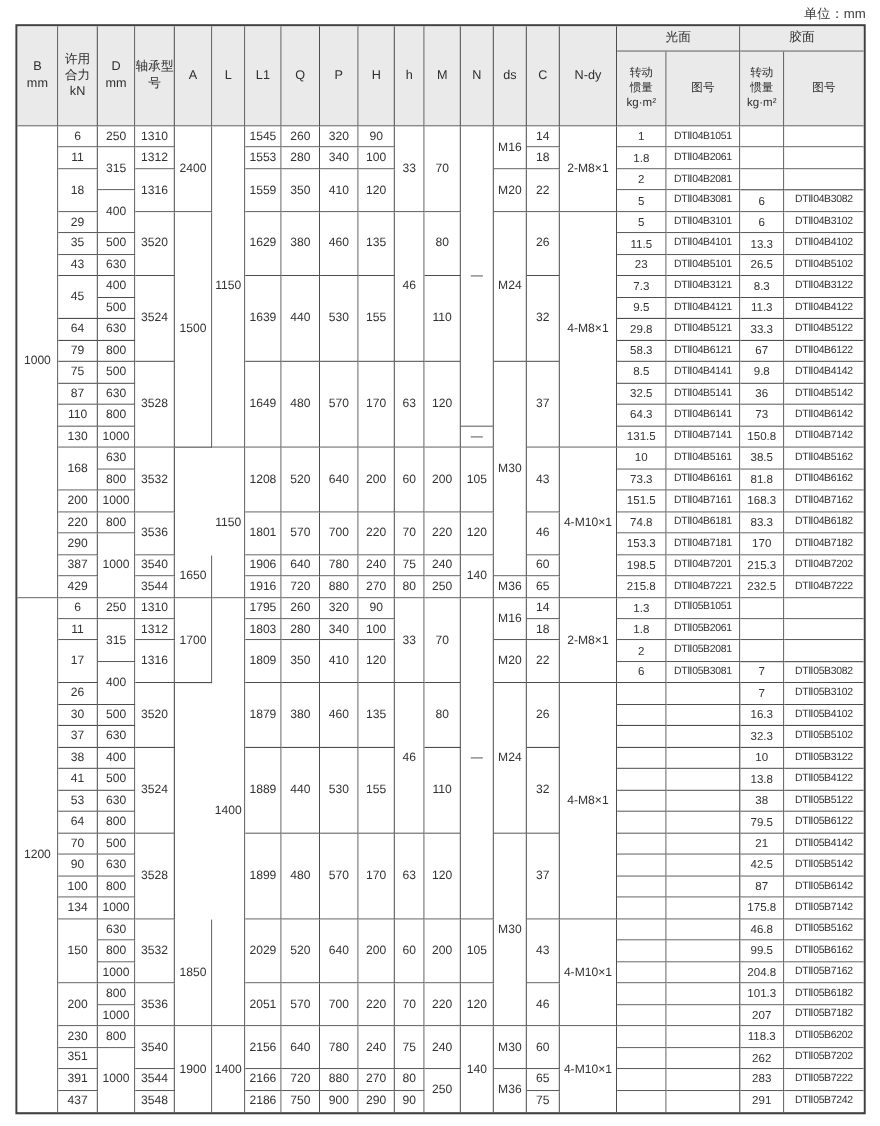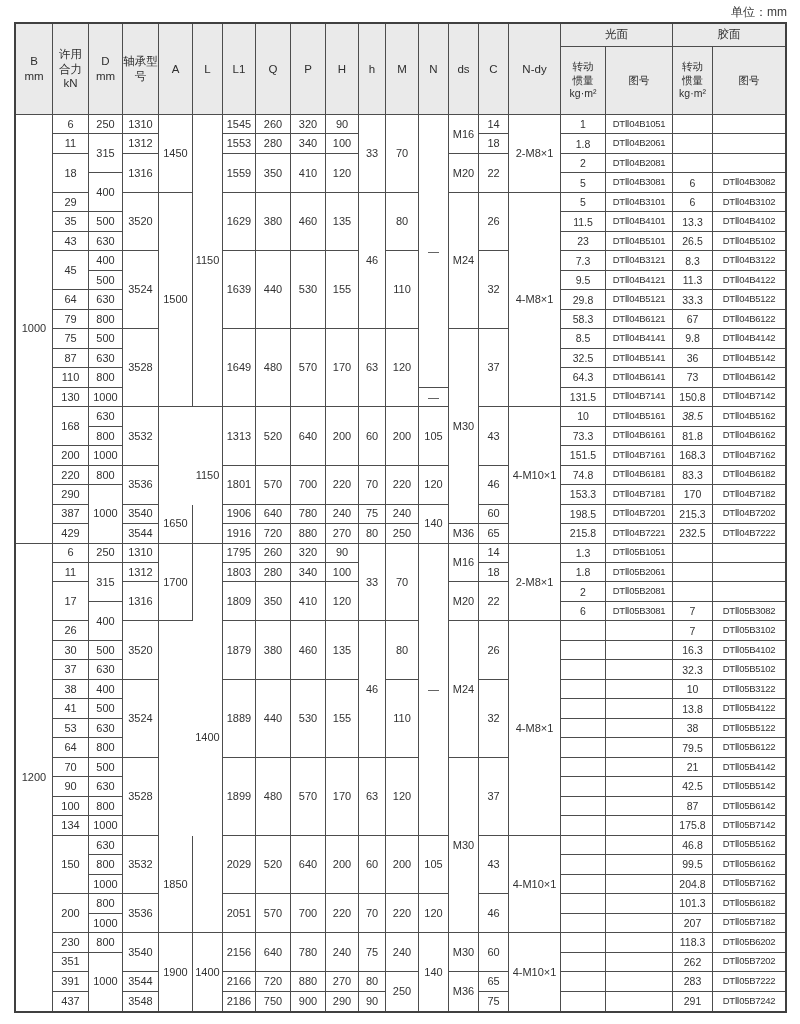--- a/index.html
+++ b/index.html
@@ -151,37 +151,37 @@
       <div class="cell" style="grid-area: 26 / 4 / span 1 / span 1;">1312</div>
       <div class="cell" style="grid-area: 27 / 4 / span 2 / span 1;">1316</div>
       <div class="cell" style="grid-area: 29 / 4 / span 3 / span 1;">3520</div>
       <div class="cell" style="grid-area: 32 / 4 / span 4 / span 1;">3524</div>
       <div class="cell" style="grid-area: 36 / 4 / span 4 / span 1;">3528</div>
       <div class="cell" style="grid-area: 40 / 4 / span 3 / span 1;">3532</div>
       <div class="cell" style="grid-area: 43 / 4 / span 2 / span 1;">3536</div>
       <div class="cell" style="grid-area: 45 / 4 / span 2 / span 1;">3540</div>
       <div class="cell" style="grid-area: 47 / 4 / span 1 / span 1;">3544</div>
       <div class="cell noB" style="grid-area: 48 / 4 / span 1 / span 1;">3548</div>
-      <div class="cell" style="grid-area: 3 / 5 / span 4 / span 1;">1450</div>
+      <div class="cell" style="grid-area: 3 / 5 / span 4 / span 1;">2400</div>
       <div class="cell" style="grid-area: 7 / 5 / span 11 / span 1;">1500</div>
       <div class="cell" style="grid-area: 23 / 5 / span 2 / span 1;">1650</div>
       <div class="cell" style="grid-area: 25 / 5 / span 4 / span 1;">1700</div>
       <div class="cell" style="grid-area: 40 / 5 / span 5 / span 1;">1850</div>
       <div class="cell noB" style="grid-area: 45 / 5 / span 4 / span 1;">1900</div>
       <div class="cell" style="grid-area: 3 / 6 / span 15 / span 1;">1150</div>
       <div class="cell" style="grid-area: 18 / 6 / span 7 / span 1;">1150</div>
       <div class="cell" style="grid-area: 25 / 6 / span 20 / span 1;">1400</div>
       <div class="cell noB" style="grid-area: 45 / 6 / span 4 / span 1;">1400</div>
       <div class="cell" style="grid-area: 3 / 7 / span 1 / span 1;">1545</div>
       <div class="cell" style="grid-area: 4 / 7 / span 1 / span 1;">1553</div>
       <div class="cell" style="grid-area: 5 / 7 / span 2 / span 1;">1559</div>
       <div class="cell" style="grid-area: 7 / 7 / span 3 / span 1;">1629</div>
       <div class="cell" style="grid-area: 10 / 7 / span 4 / span 1;">1639</div>
       <div class="cell" style="grid-area: 14 / 7 / span 4 / span 1;">1649</div>
-      <div class="cell" style="grid-area: 18 / 7 / span 3 / span 1;">1313</div>
+      <div class="cell" style="grid-area: 18 / 7 / span 3 / span 1;">1208</div>
       <div class="cell" style="grid-area: 21 / 7 / span 2 / span 1;">1801</div>
       <div class="cell" style="grid-area: 23 / 7 / span 1 / span 1;">1906</div>
       <div class="cell" style="grid-area: 24 / 7 / span 1 / span 1;">1916</div>
       <div class="cell" style="grid-area: 25 / 7 / span 1 / span 1;">1795</div>
       <div class="cell" style="grid-area: 26 / 7 / span 1 / span 1;">1803</div>
       <div class="cell" style="grid-area: 27 / 7 / span 2 / span 1;">1809</div>
       <div class="cell" style="grid-area: 29 / 7 / span 3 / span 1;">1879</div>
       <div class="cell" style="grid-area: 32 / 7 / span 4 / span 1;">1889</div>
       <div class="cell" style="grid-area: 36 / 7 / span 4 / span 1;">1899</div>
       <div class="cell" style="grid-area: 40 / 7 / span 3 / span 1;">2029</div>
@@ -388,21 +388,21 @@
       <div class="cell inertia" style="grid-area: 8 / 19 / span 1 / span 1;">13.3</div>
       <div class="cell inertia" style="grid-area: 9 / 19 / span 1 / span 1;">26.5</div>
       <div class="cell inertia" style="grid-area: 10 / 19 / span 1 / span 1;">8.3</div>
       <div class="cell inertia" style="grid-area: 11 / 19 / span 1 / span 1;">11.3</div>
       <div class="cell inertia" style="grid-area: 12 / 19 / span 1 / span 1;">33.3</div>
       <div class="cell inertia" style="grid-area: 13 / 19 / span 1 / span 1;">67</div>
       <div class="cell inertia" style="grid-area: 14 / 19 / span 1 / span 1;">9.8</div>
       <div class="cell inertia" style="grid-area: 15 / 19 / span 1 / span 1;">36</div>
       <div class="cell inertia" style="grid-area: 16 / 19 / span 1 / span 1;">73</div>
       <div class="cell inertia" style="grid-area: 17 / 19 / span 1 / span 1;">150.8</div>
-      <div class="cell inertia" style="grid-area: 18 / 19 / span 1 / span 1; font-style: italic;">38.5</div>
+      <div class="cell inertia" style="grid-area: 18 / 19 / span 1 / span 1;">38.5</div>
       <div class="cell inertia" style="grid-area: 19 / 19 / span 1 / span 1;">81.8</div>
       <div class="cell inertia" style="grid-area: 20 / 19 / span 1 / span 1;">168.3</div>
       <div class="cell inertia" style="grid-area: 21 / 19 / span 1 / span 1;">83.3</div>
       <div class="cell inertia" style="grid-area: 22 / 19 / span 1 / span 1;">170</div>
       <div class="cell inertia" style="grid-area: 23 / 19 / span 1 / span 1;">215.3</div>
       <div class="cell inertia" style="grid-area: 24 / 19 / span 1 / span 1;">232.5</div>
       <div class="cell inertia" style="grid-area: 28 / 19 / span 1 / span 1;">7</div>
       <div class="cell inertia" style="grid-area: 29 / 19 / span 1 / span 1;">7</div>
       <div class="cell inertia" style="grid-area: 30 / 19 / span 1 / span 1;">16.3</div>
       <div class="cell inertia" style="grid-area: 31 / 19 / span 1 / span 1;">32.3</div>

